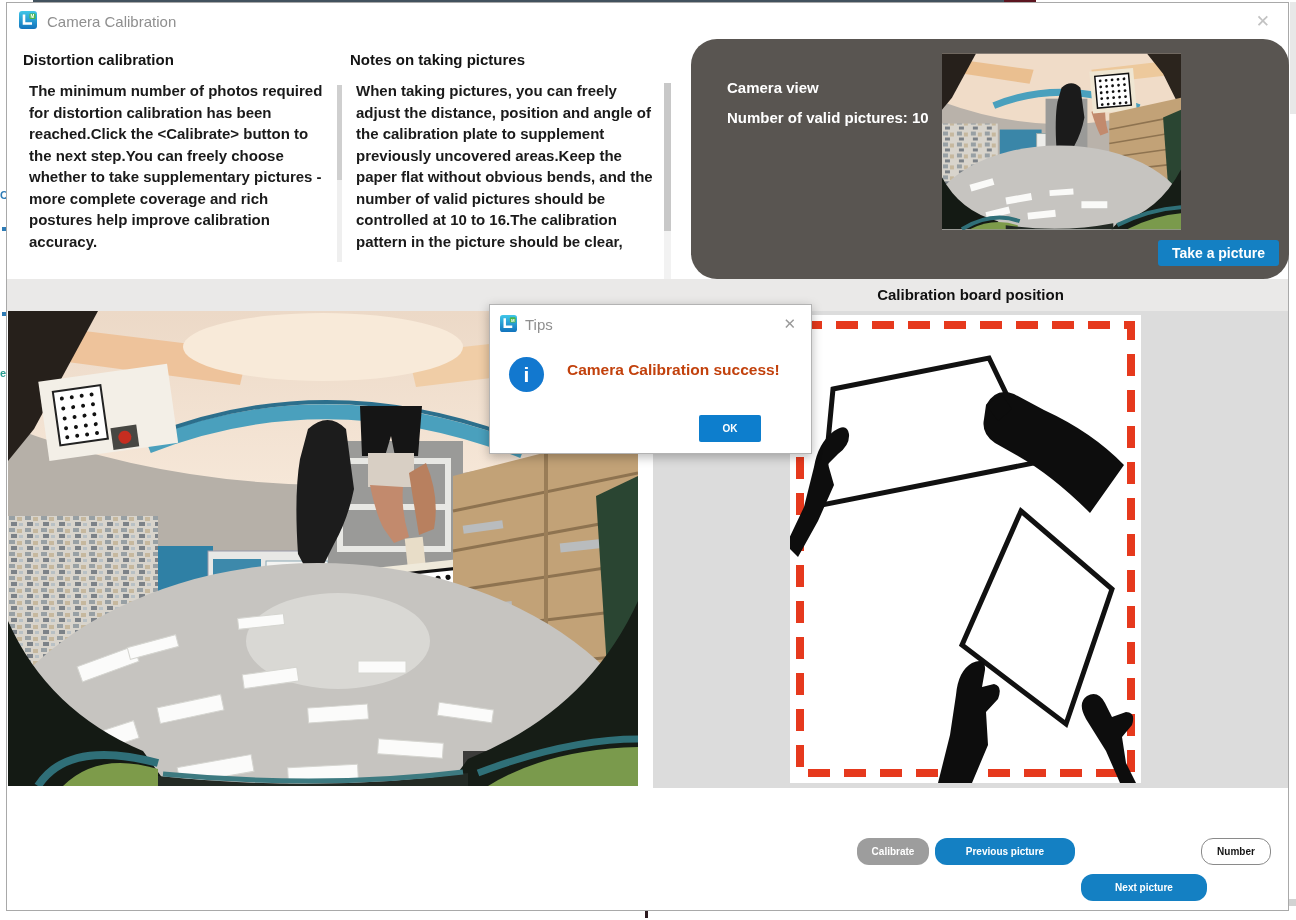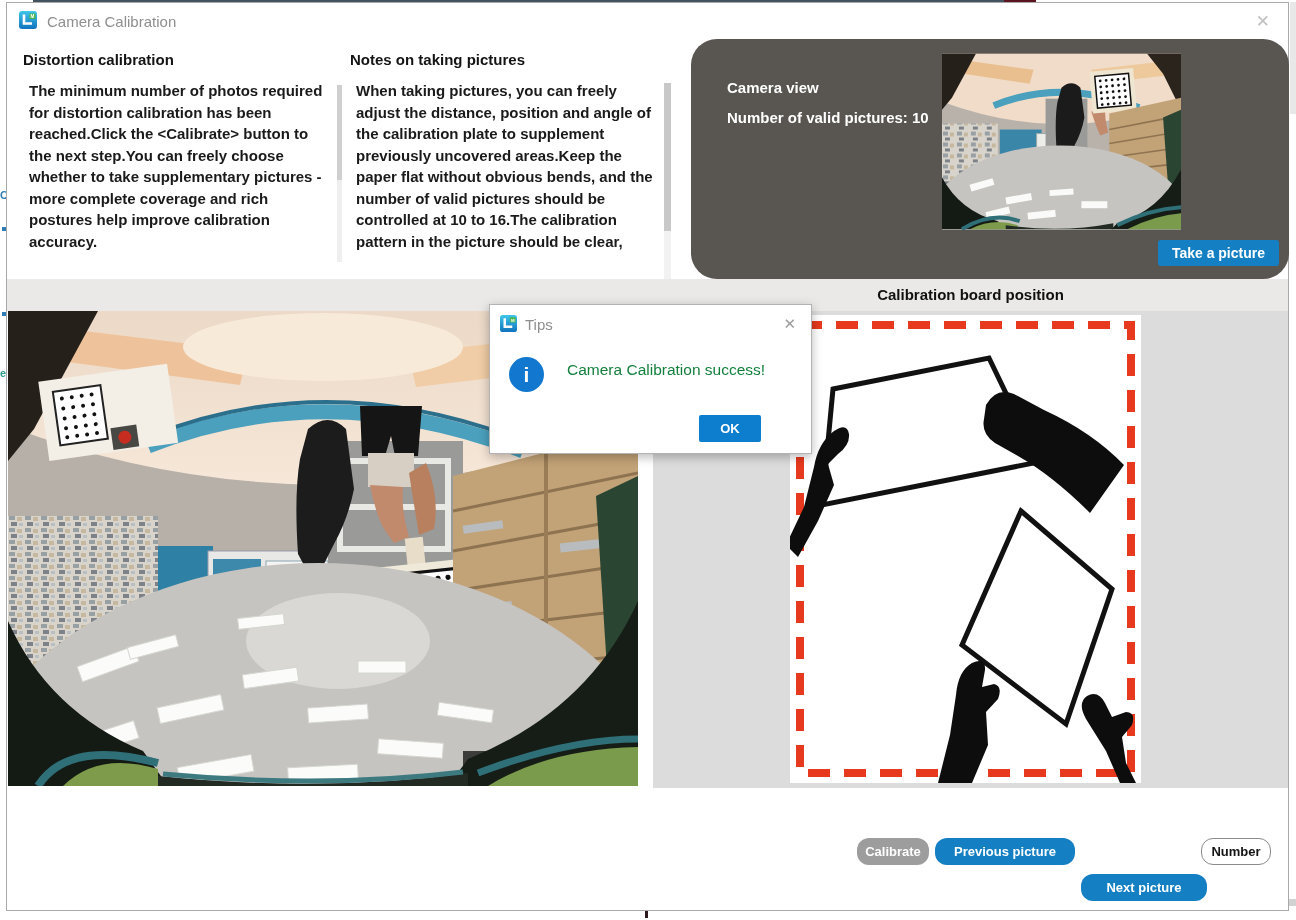--- a/index.html
+++ b/index.html
@@ -25,21 +25,21 @@
   
   .col-heading{font-size:15px;font-weight:700;color:#141414;}
   .col-body{font-size:15px;font-weight:700;color:#1a1a1a;line-height:21.5px;}
   .scroll-track{background:#efefef;}
   .scroll-thumb{position:absolute;left:0;width:100%;background:#cfcfcf;}
 
   
   .camera-panel{left:684px;top:36px;width:598px;height:240px;background:#595551;border-radius:26px;}
   .cam-label{color:#fff;font-size:15px;font-weight:700;}
   .btn{display:flex;align-items:center;justify-content:center;border-radius:3px;
-       font-weight:700;font-size:13px;cursor:pointer;border:none;}
+       font-weight:700;font-size:10px;cursor:pointer;border:none;}
   .btn-blue{background:#1480c3;color:#fff;}
   .btn-gray{background:#9d9d9d;color:#fff;}
   .btn-plain{background:#fff;color:#141414;border:1px solid #8a8a8a;}
 
   
   .labels-strip{left:0;top:276px;width:1281px;height:32px;background:#eae9e8;}
   .strip-label{position:absolute;top:7px;text-align:center;font-size:15px;font-weight:700;color:#101010;}
 
   
   .main-picture{left:1px;top:308px;width:630px;height:475px;overflow:hidden;background:#b6b0a8;}
@@ -50,21 +50,21 @@
   .footer-btn{position:absolute;top:835px;height:27px;border-radius:12px;}
 
   
   .tips-dialog{left:482px;top:301px;width:323px;height:150px;background:#fff;
                border:1px solid #b3b3b3;box-shadow:0 3px 10px rgba(0,0,0,.28);z-index:50;}
   .tips-title{left:35px;top:11px;font-size:15px;color:#8f8f8f;}
   .tips-close{right:10px;top:8px;font-size:15px;color:#9a9a9a;padding:2px 5px;cursor:default;}
   .info-circle{left:19px;top:52px;width:35px;height:35px;border-radius:50%;background:#1278cf;
                color:#fff;display:flex;align-items:center;justify-content:center;
                font-size:21px;font-weight:700;}
-  .tips-msg{left:77px;top:56px;font-size:15.5px;font-weight:400;color:#15803d;}
+  .tips-msg{left:77px;top:56px;font-size:15.5px;font-weight:700;color:#c2410c;}
   .ok-btn{left:209px;top:110px;width:62px;height:27px;background:#0d7ecd;border-radius:2px;}
 </style>
 </head>
 <body>
 
 <div class="stage">
 
   <div class="abs top-line"></div>
   <div class="abs top-red"></div>
   <div class="abs right-strip"></div>

